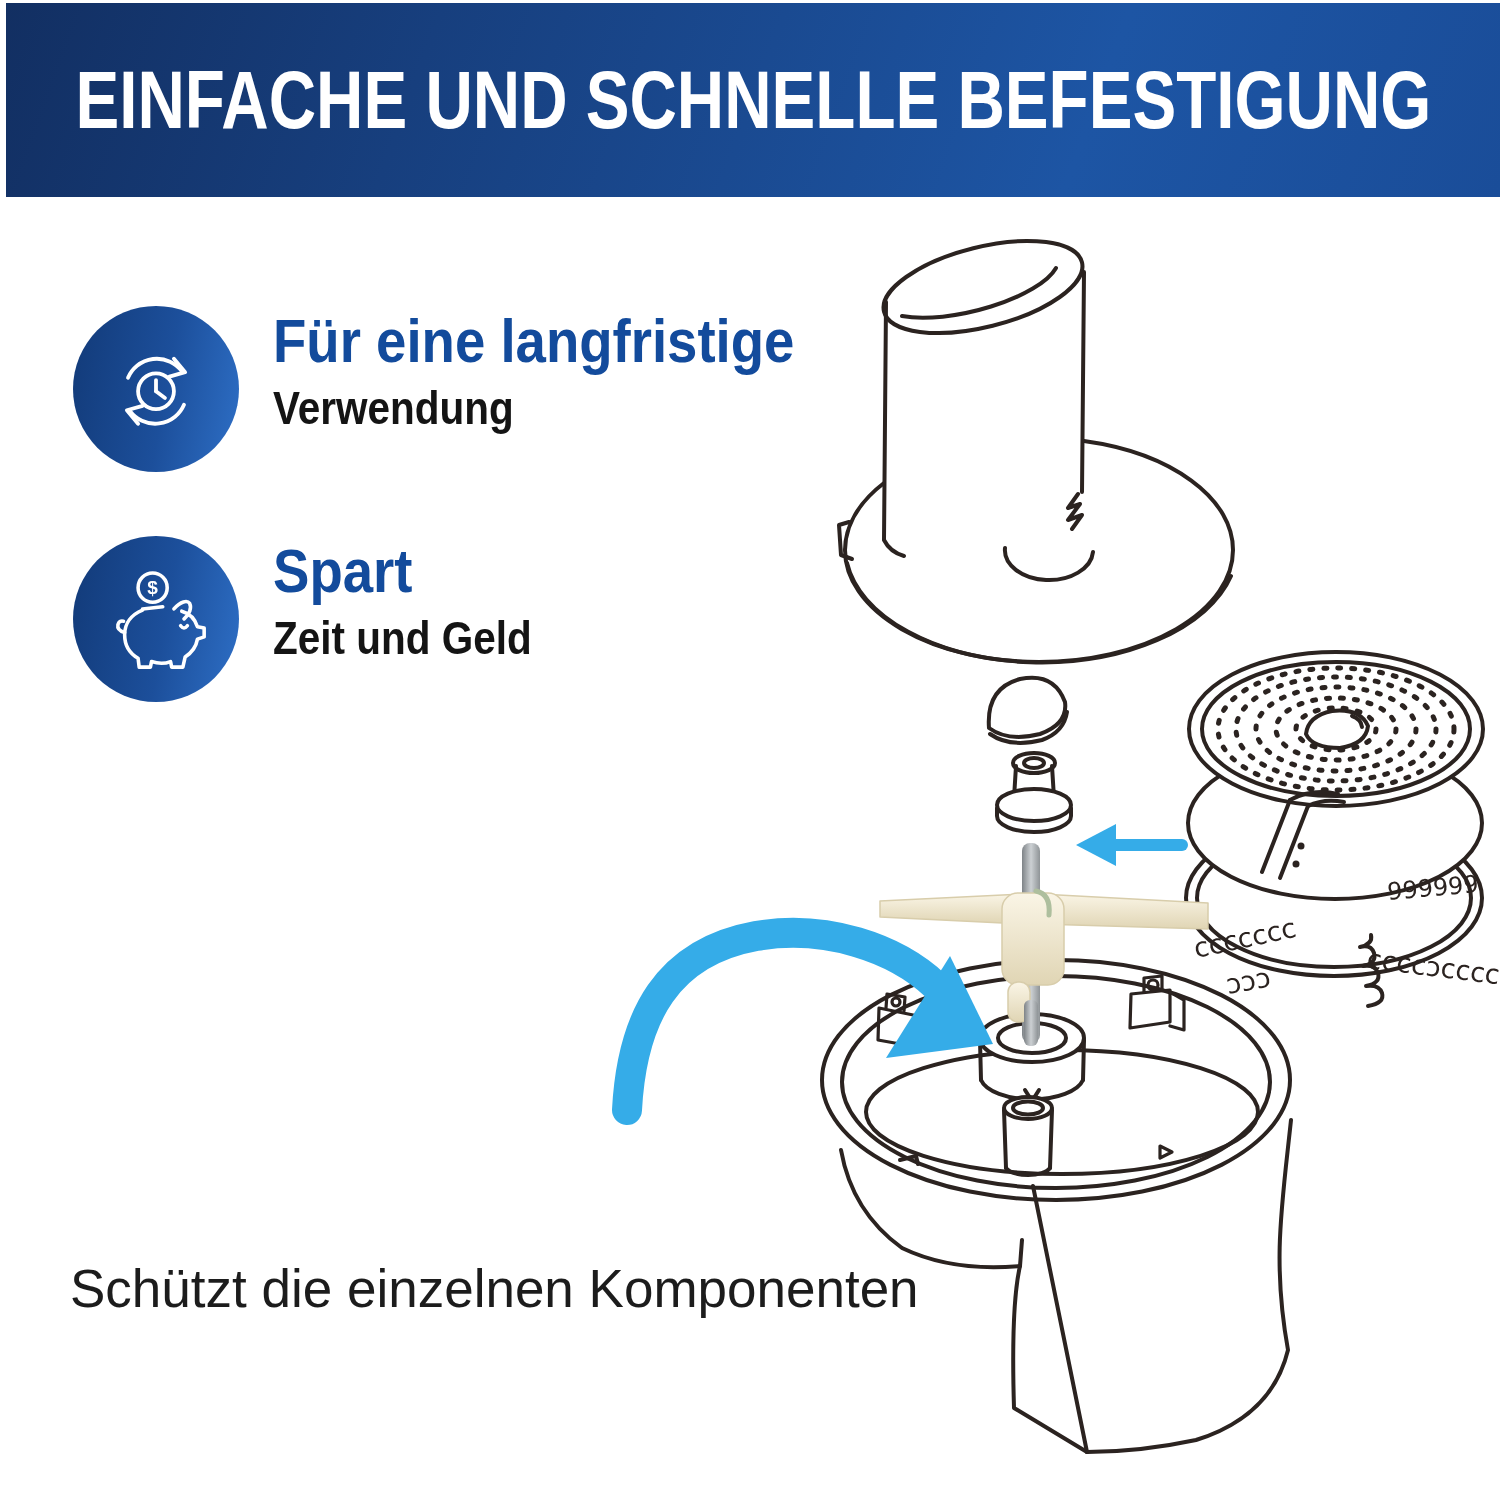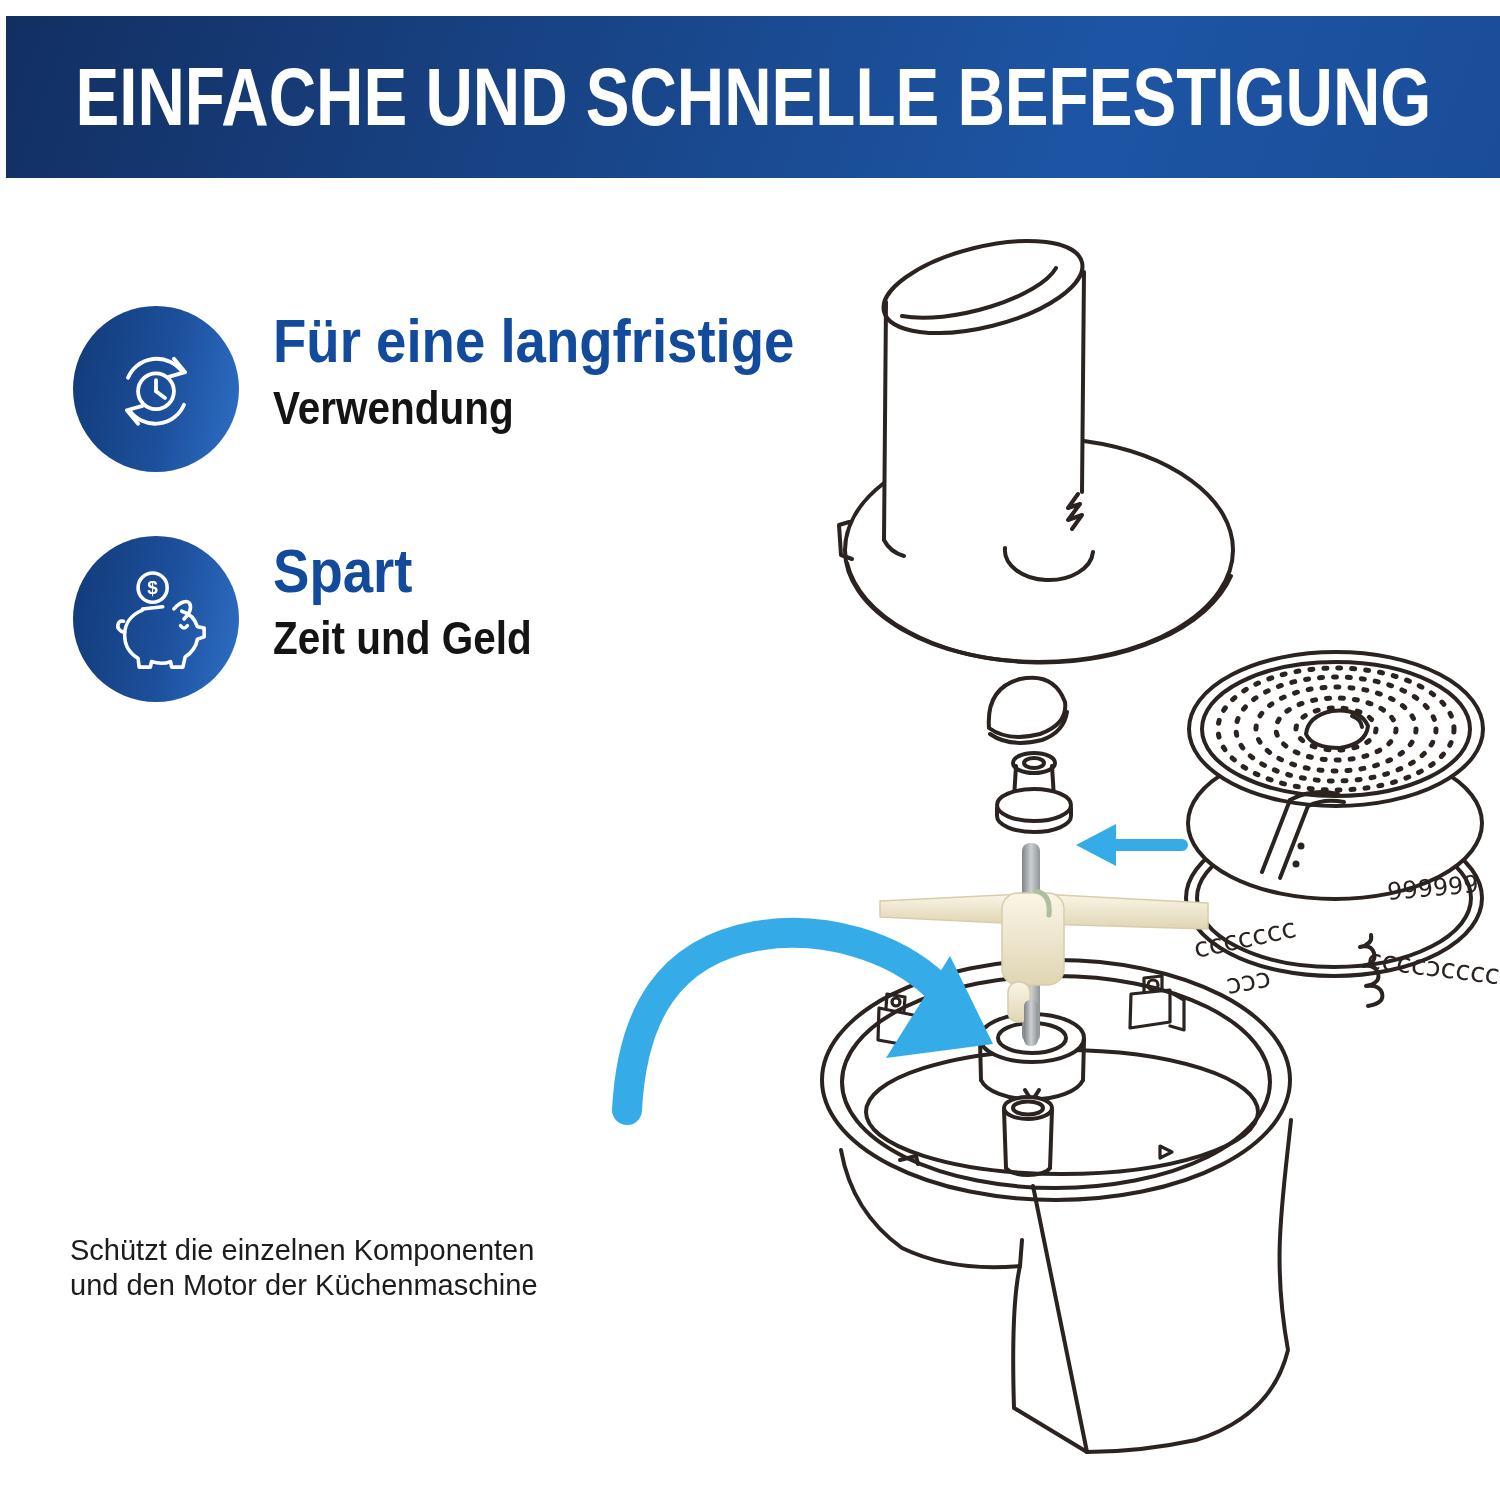--- a/index.html
+++ b/index.html
@@ -2,21 +2,21 @@
 <html><head>
 <meta charset="utf-8">
 <style>
   html,body{margin:0;padding:0;background:#ffffff;}
   .canvas{
     position:relative;width:1500px;height:1500px;background:#ffffff;overflow:hidden;
     font-family:"Liberation Sans",sans-serif;
   }
   
   .banner{
-    position:absolute;left:6px;top:16px;right:0;height:162px;
+    position:absolute;left:6px;top:3px;right:0;height:194px;
     background:linear-gradient(110deg,#122f62 0%,#173f7e 28%,#1d55a4 72%,#1a4d99 100%);
     display:flex;align-items:center;justify-content:center;
   }
   .banner h1{
     margin:0;color:#ffffff;font-size:82px;font-weight:bold;white-space:nowrap;
     transform:scaleX(0.80);transform-origin:center;letter-spacing:0;
   }
   
   .feature{position:absolute;left:73px;display:flex;height:166px;}
   .f1{top:306px;} .f2{top:536px;} .f3{top:773px;}
@@ -24,21 +24,21 @@
     width:166px;height:166px;border-radius:50%;flex:0 0 auto;
     background:linear-gradient(100deg,#123a78 0%,#1c4f9b 55%,#2e6fc6 100%);
     display:flex;align-items:center;justify-content:center;
   }
   .icon-circle svg{width:112px;height:112px;}
   .f-text{margin-left:34px;transform:scaleX(0.88);transform-origin:left center;white-space:nowrap;}
   .f-title{font-size:62px;font-weight:bold;color:#134b9c;line-height:1.12;}
   .f-sub{font-size:46px;font-weight:bold;color:#141414;line-height:1.1;margin-top:8px;}
   
   .footnote{
-    position:absolute;left:70px;top:1204px;font-size:29px;line-height:1.2;color:#1c1c1c;
+    position:absolute;left:70px;top:1204px;font-size:53px;line-height:1.2;color:#1c1c1c;
   }
   .footnote span{display:block;}
   
   .illus{position:absolute;left:600px;top:220px;width:900px;height:1280px;}
 </style>
 </head>
 <body>
 
 <div class="canvas">
 
@@ -78,21 +78,20 @@
     </div>
     <div class="f-text">
       <div class="f-title">Spart</div>
       <div class="f-sub">Zeit und Geld</div>
     </div>
   </div>
 
 
   <p class="footnote">
     <span>Schützt die einzelnen Komponenten</span>
-    <span>und den Motor der Küchenmaschine</span>
   </p>
 
   <svg class="illus" viewBox="600 220 900 1280">
     <defs>
       <linearGradient id="metalGrad" x1="0" y1="0" x2="1" y2="0">
         <stop offset="0" stop-color="#7e8387"></stop>
           <stop offset="0.5" stop-color="#ccd0d3"></stop>
           <stop offset="1" stop-color="#8f9497"></stop>
       </linearGradient>
       <linearGradient id="creamGrad" x1="0" y1="0" x2="0" y2="1">

